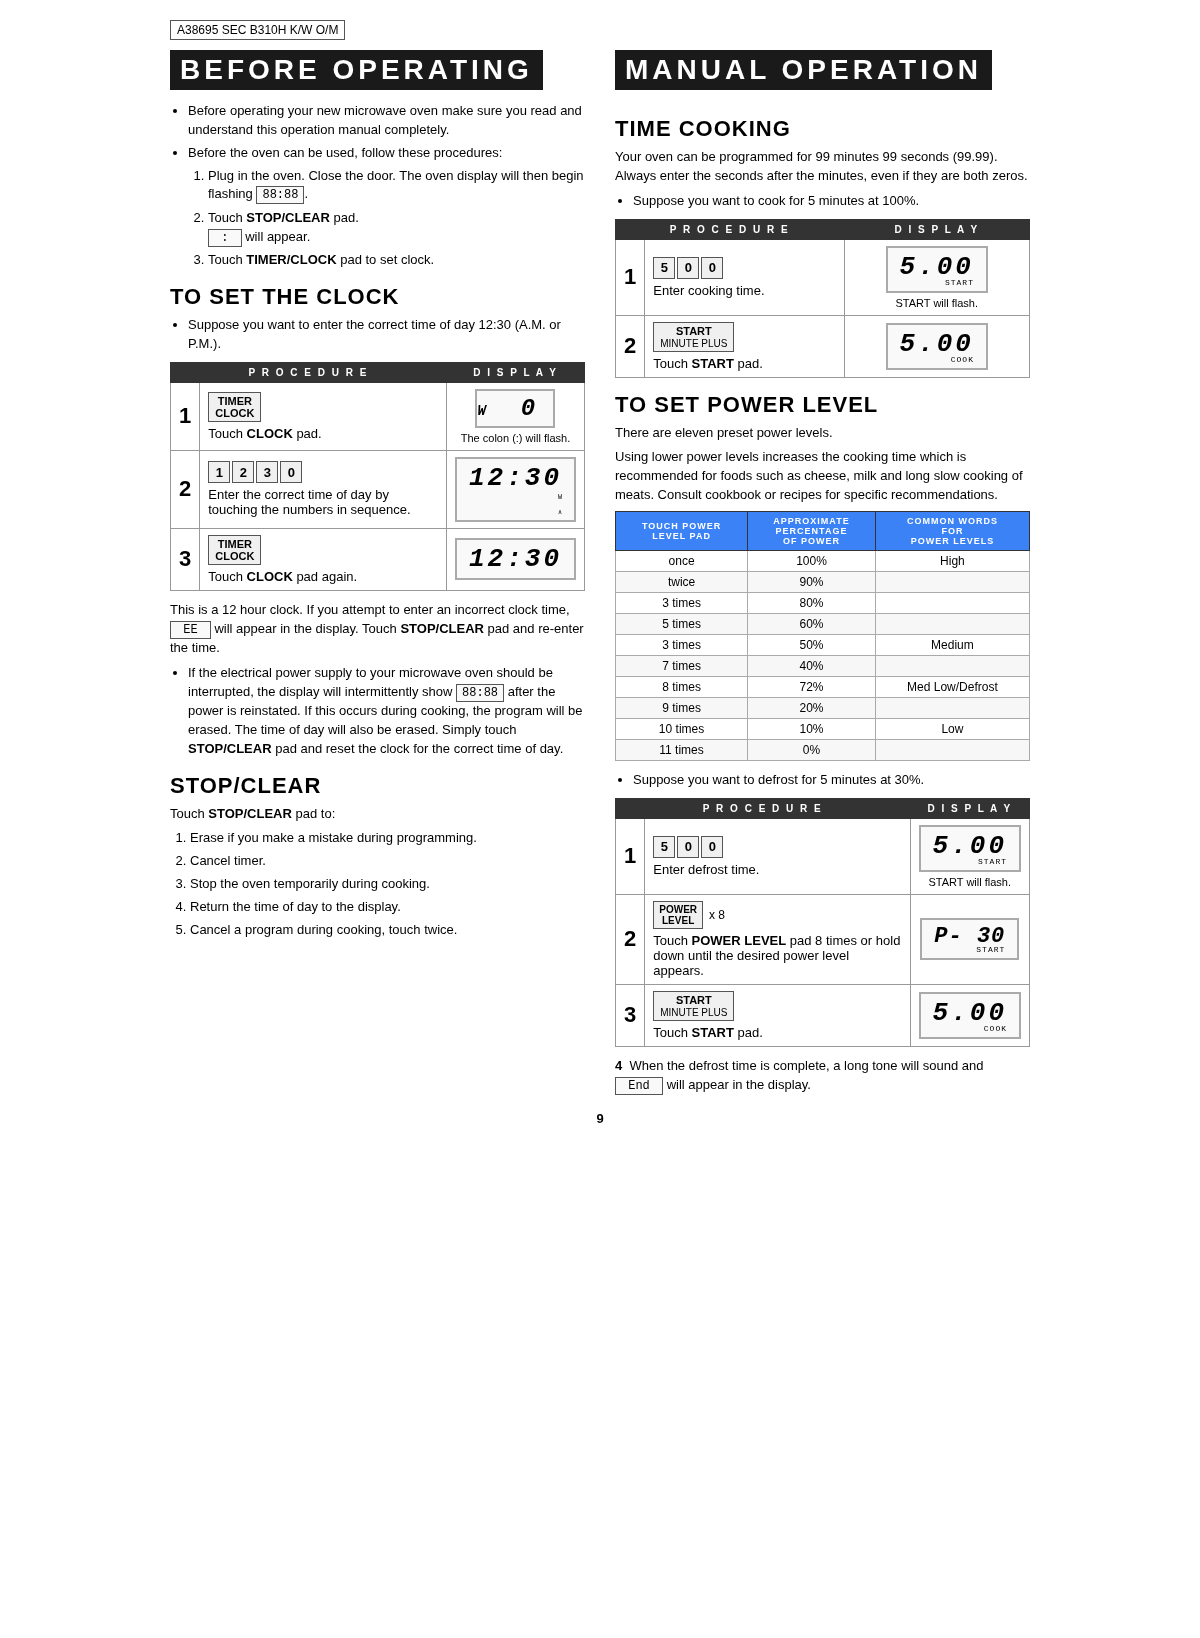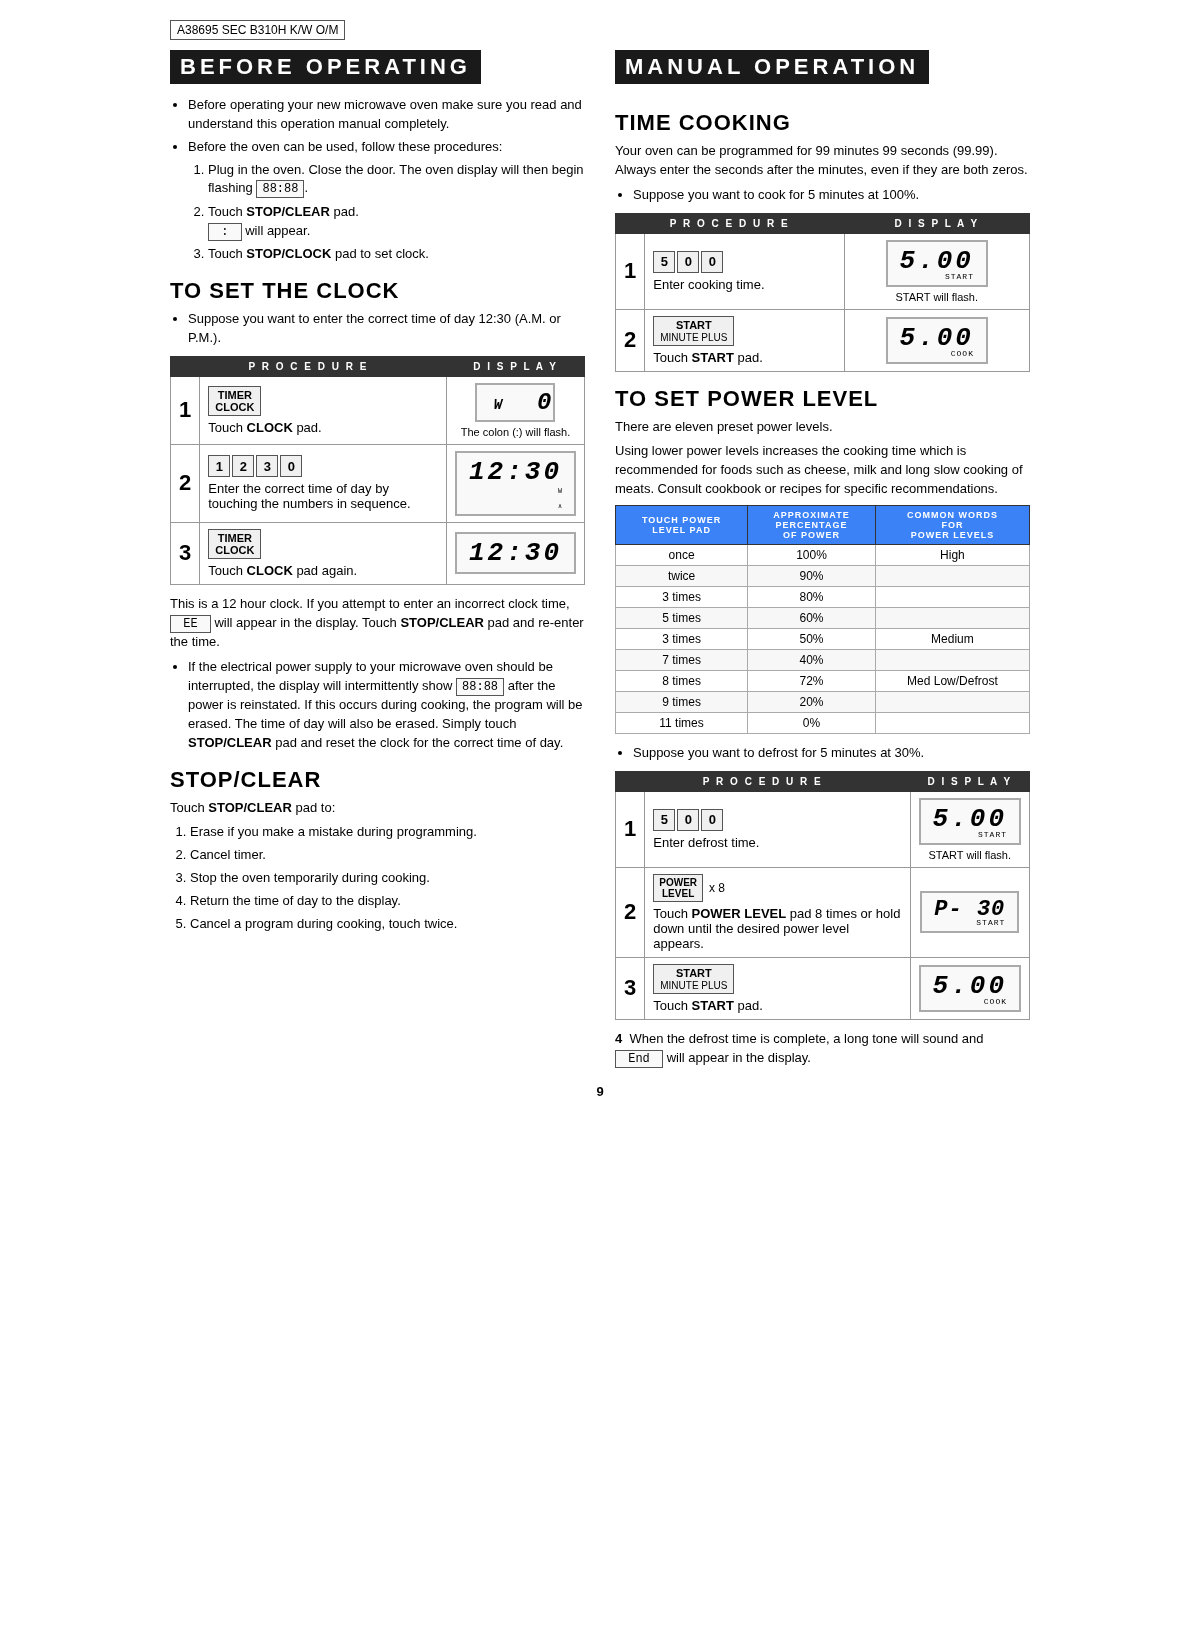--- a/index.html
+++ b/index.html
@@ -19,21 +19,21 @@
     }
     .left-col {
       flex: 1;
       min-width: 0;
     }
     .right-col {
       flex: 1;
       min-width: 0;
     }
     h1.section-title {
-      font-size: 22px;
+      font-size: 28px;
       font-weight: 900;
       letter-spacing: 4px;
       text-transform: uppercase;
       background: #1a1a1a;
       color: #fff;
       padding: 4px 10px;
       margin-bottom: 12px;
       display: inline-block;
     }
     h2.sub-title {
@@ -213,21 +213,21 @@
         <span>Before the oven can be used, follow these procedures:</span>
         <ol style="margin-top:4px;">
           <li>
             <span>Plug in the oven. Close the door. The oven display will then begin flashing</span>
             <span class="inline-display">88:88</span>.
           </li>
           <li>
             Touch <span class="bold">STOP/CLEAR</span> pad.<br>
             <span class="inline-display">&nbsp;:&nbsp;</span> will appear.
           </li>
-          <li>Touch <span class="bold">STOP/CLOCK</span> pad to set clock.</li>
+          <li>Touch <span class="bold">TIMER/CLOCK</span> pad to set clock.</li>
         </ol>
       </li>
     </ul>
 
     <h2 class="sub-title">TO SET THE CLOCK</h2>
     <ul>
       <li>Suppose you want to enter the correct time of day 12:30 (A.M. or P.M.).</li>
     </ul>
 
     <table class="procedure-table">
@@ -241,21 +241,21 @@
 
         <tr>
           <td class="step-num" style="width:20px; font-size:22px; font-weight:900;">1</td>
           <td class="proc-cell">
             <div style="border:1px solid #555; padding:2px 6px; display:inline-block; font-size:11px; font-weight:bold; text-align:center; min-width:50px; background:#f0f0f0; margin-bottom:4px;">
               TIMER<br>CLOCK
             </div><br>
             Touch <span class="bold">CLOCK</span> pad.
           </td>
           <td class="disp-cell">
-            <div class="colon-display" style="font-size:24px; font-weight:bold; border:2px solid #aaa; padding:4px 0; display:inline-block; background:#f9f9f9; min-width:80px; text-align:right; letter-spacing:2px;"><span style="font-size:14px;">W</span>&nbsp; 0</div>
+            <div class="colon-display" style="font-size:24px; font-weight:bold; border:2px solid #aaa; padding:4px 0; display:inline-block; background:#f9f9f9; min-width:80px; text-align:left; letter-spacing:2px;"><span style="font-size:14px;">W</span>&nbsp; 0</div>
             <div style="font-size:11px; margin-top:4px;">The colon (:) will flash.</div>
           </td>
         </tr>
 
         <tr>
           <td class="step-num" style="width:20px; font-size:22px; font-weight:900;">2</td>
           <td class="proc-cell">
             <div class="num-boxes">
               <div class="num-box">1</div>
               <div class="num-box">2</div>
@@ -396,20 +396,25 @@
             <td>8 times</td>
             <td>72%</td>
             <td>Med Low/Defrost</td>
           </tr>
           <tr>
             <td>9 times</td>
             <td>20%</td>
             <td></td>
           </tr>
           <tr>
+            <td>10 times</td>
+            <td>10%</td>
+            <td>Low</td>
+          </tr>
+          <tr>
             <td>11 times</td>
             <td>0%</td>
             <td></td>
           </tr>
         </tbody>
     </table>
 
     <ul>
       <li>Suppose you want to defrost for 5 minutes at 30%.</li>
     </ul>

